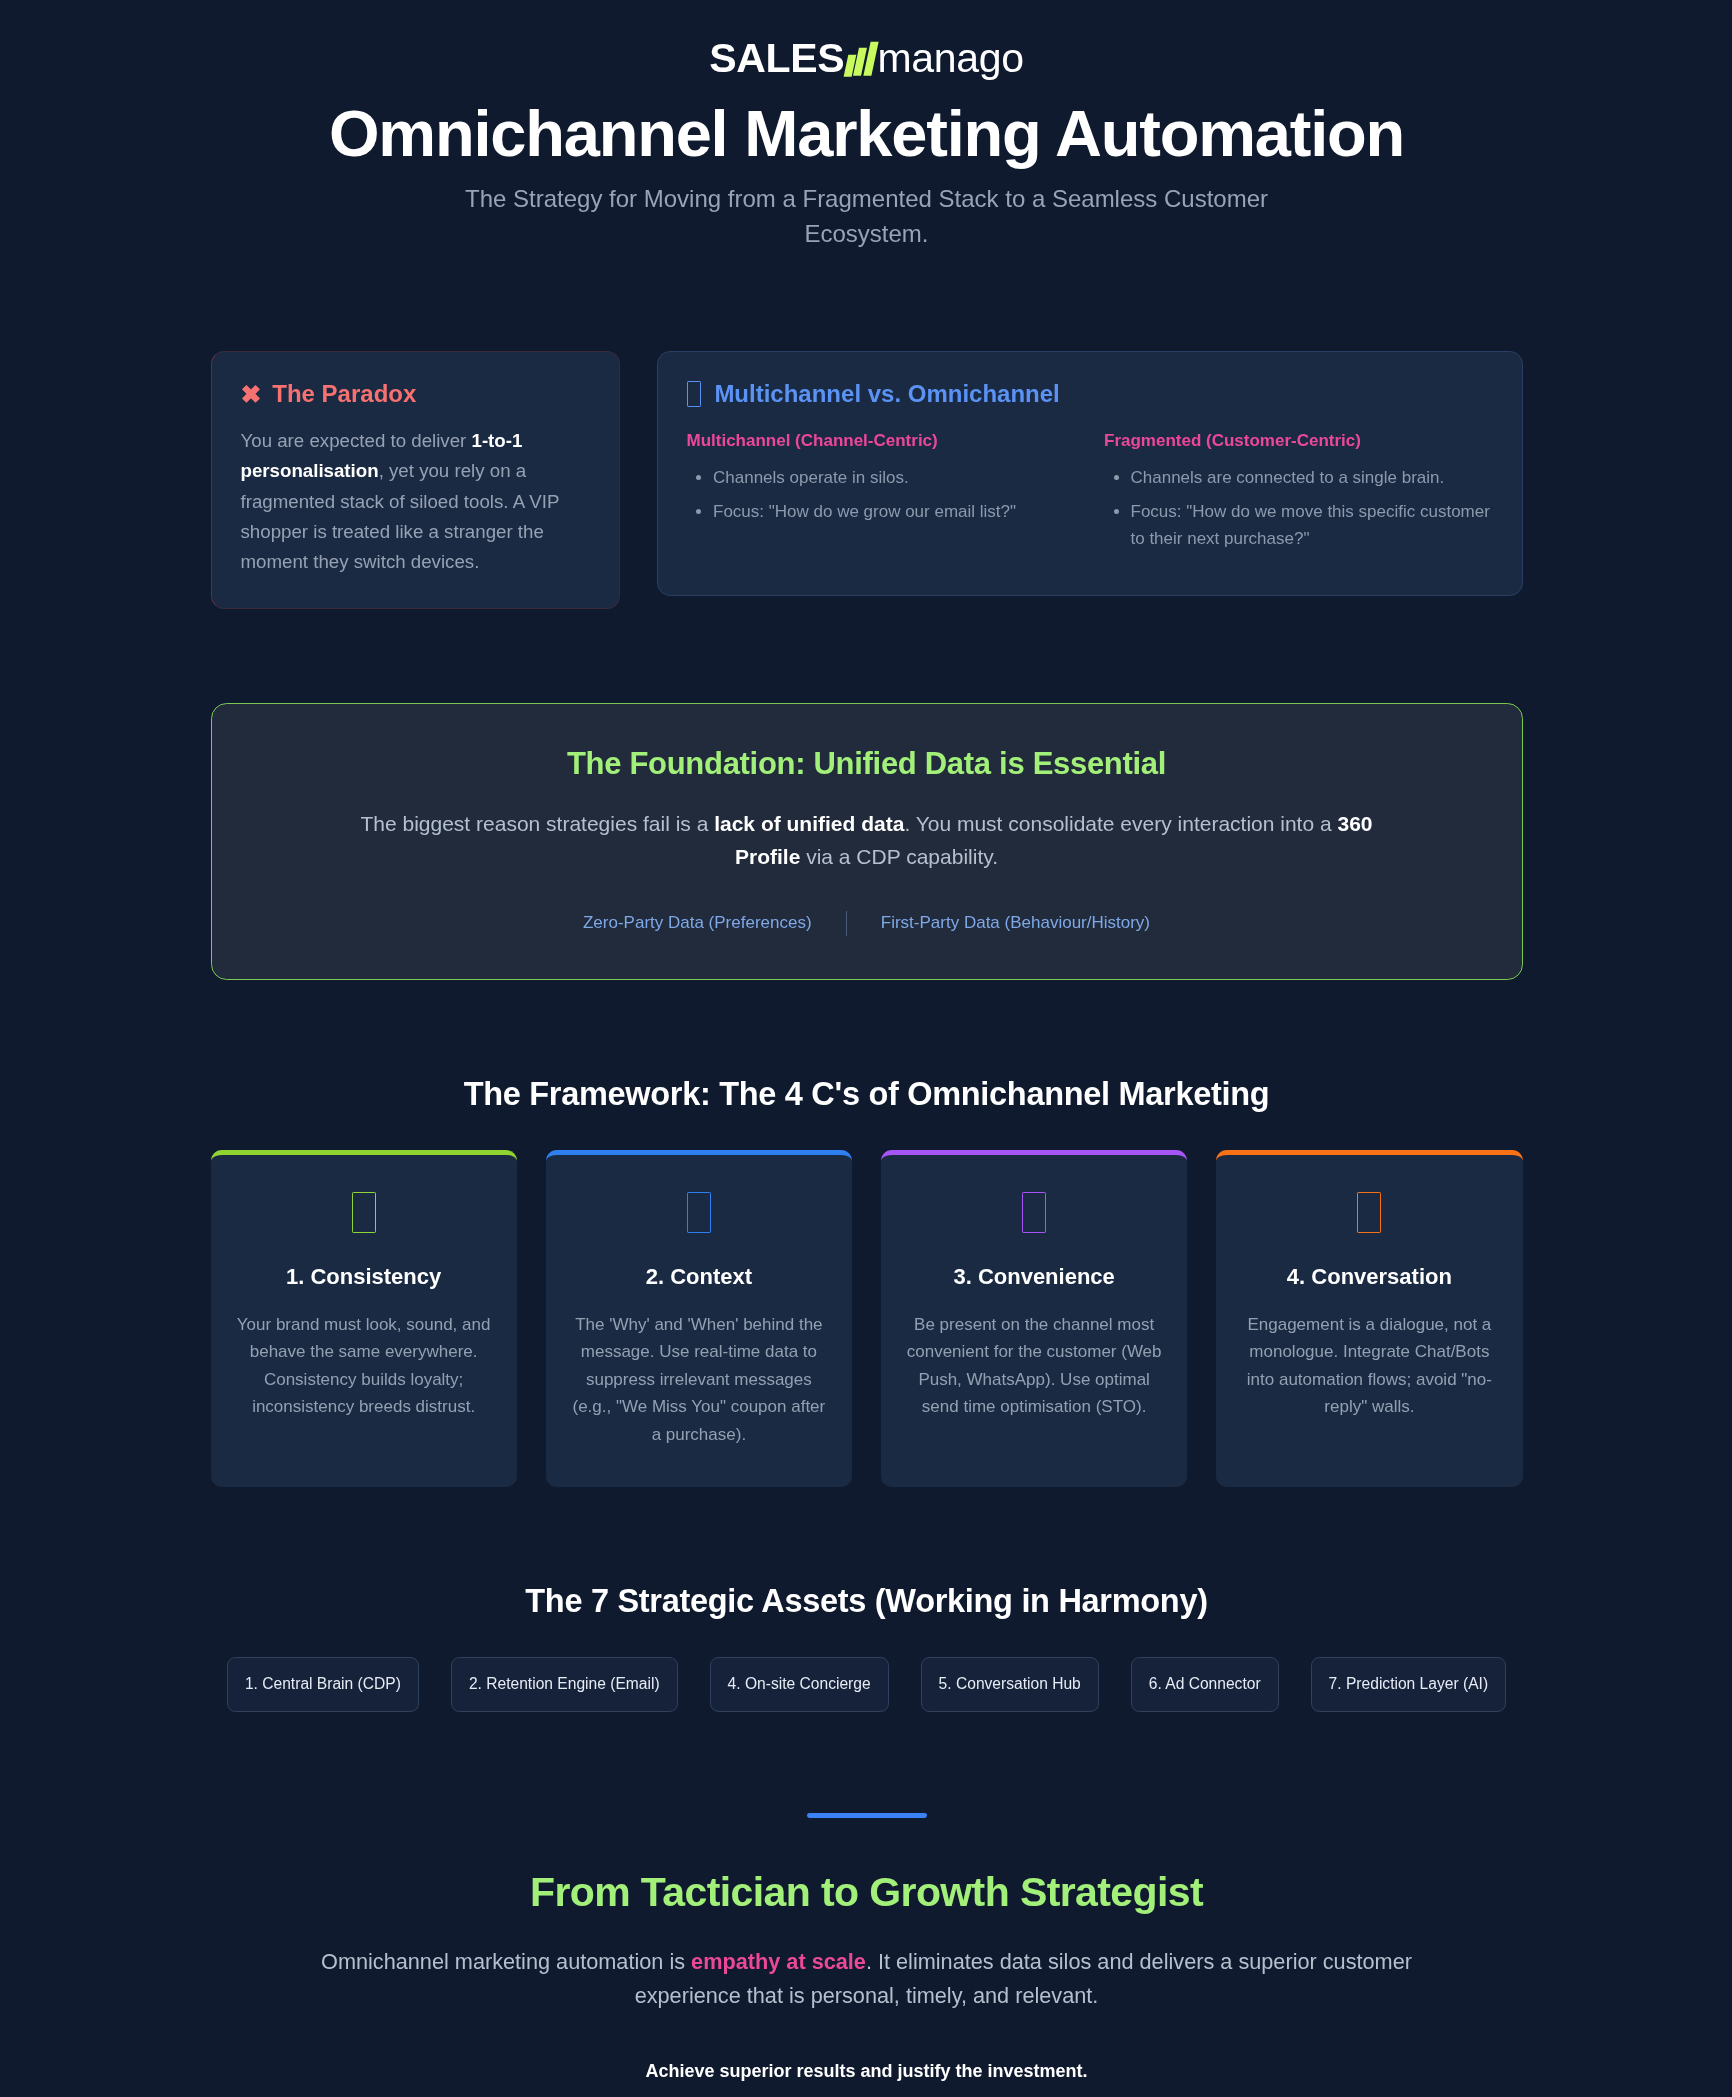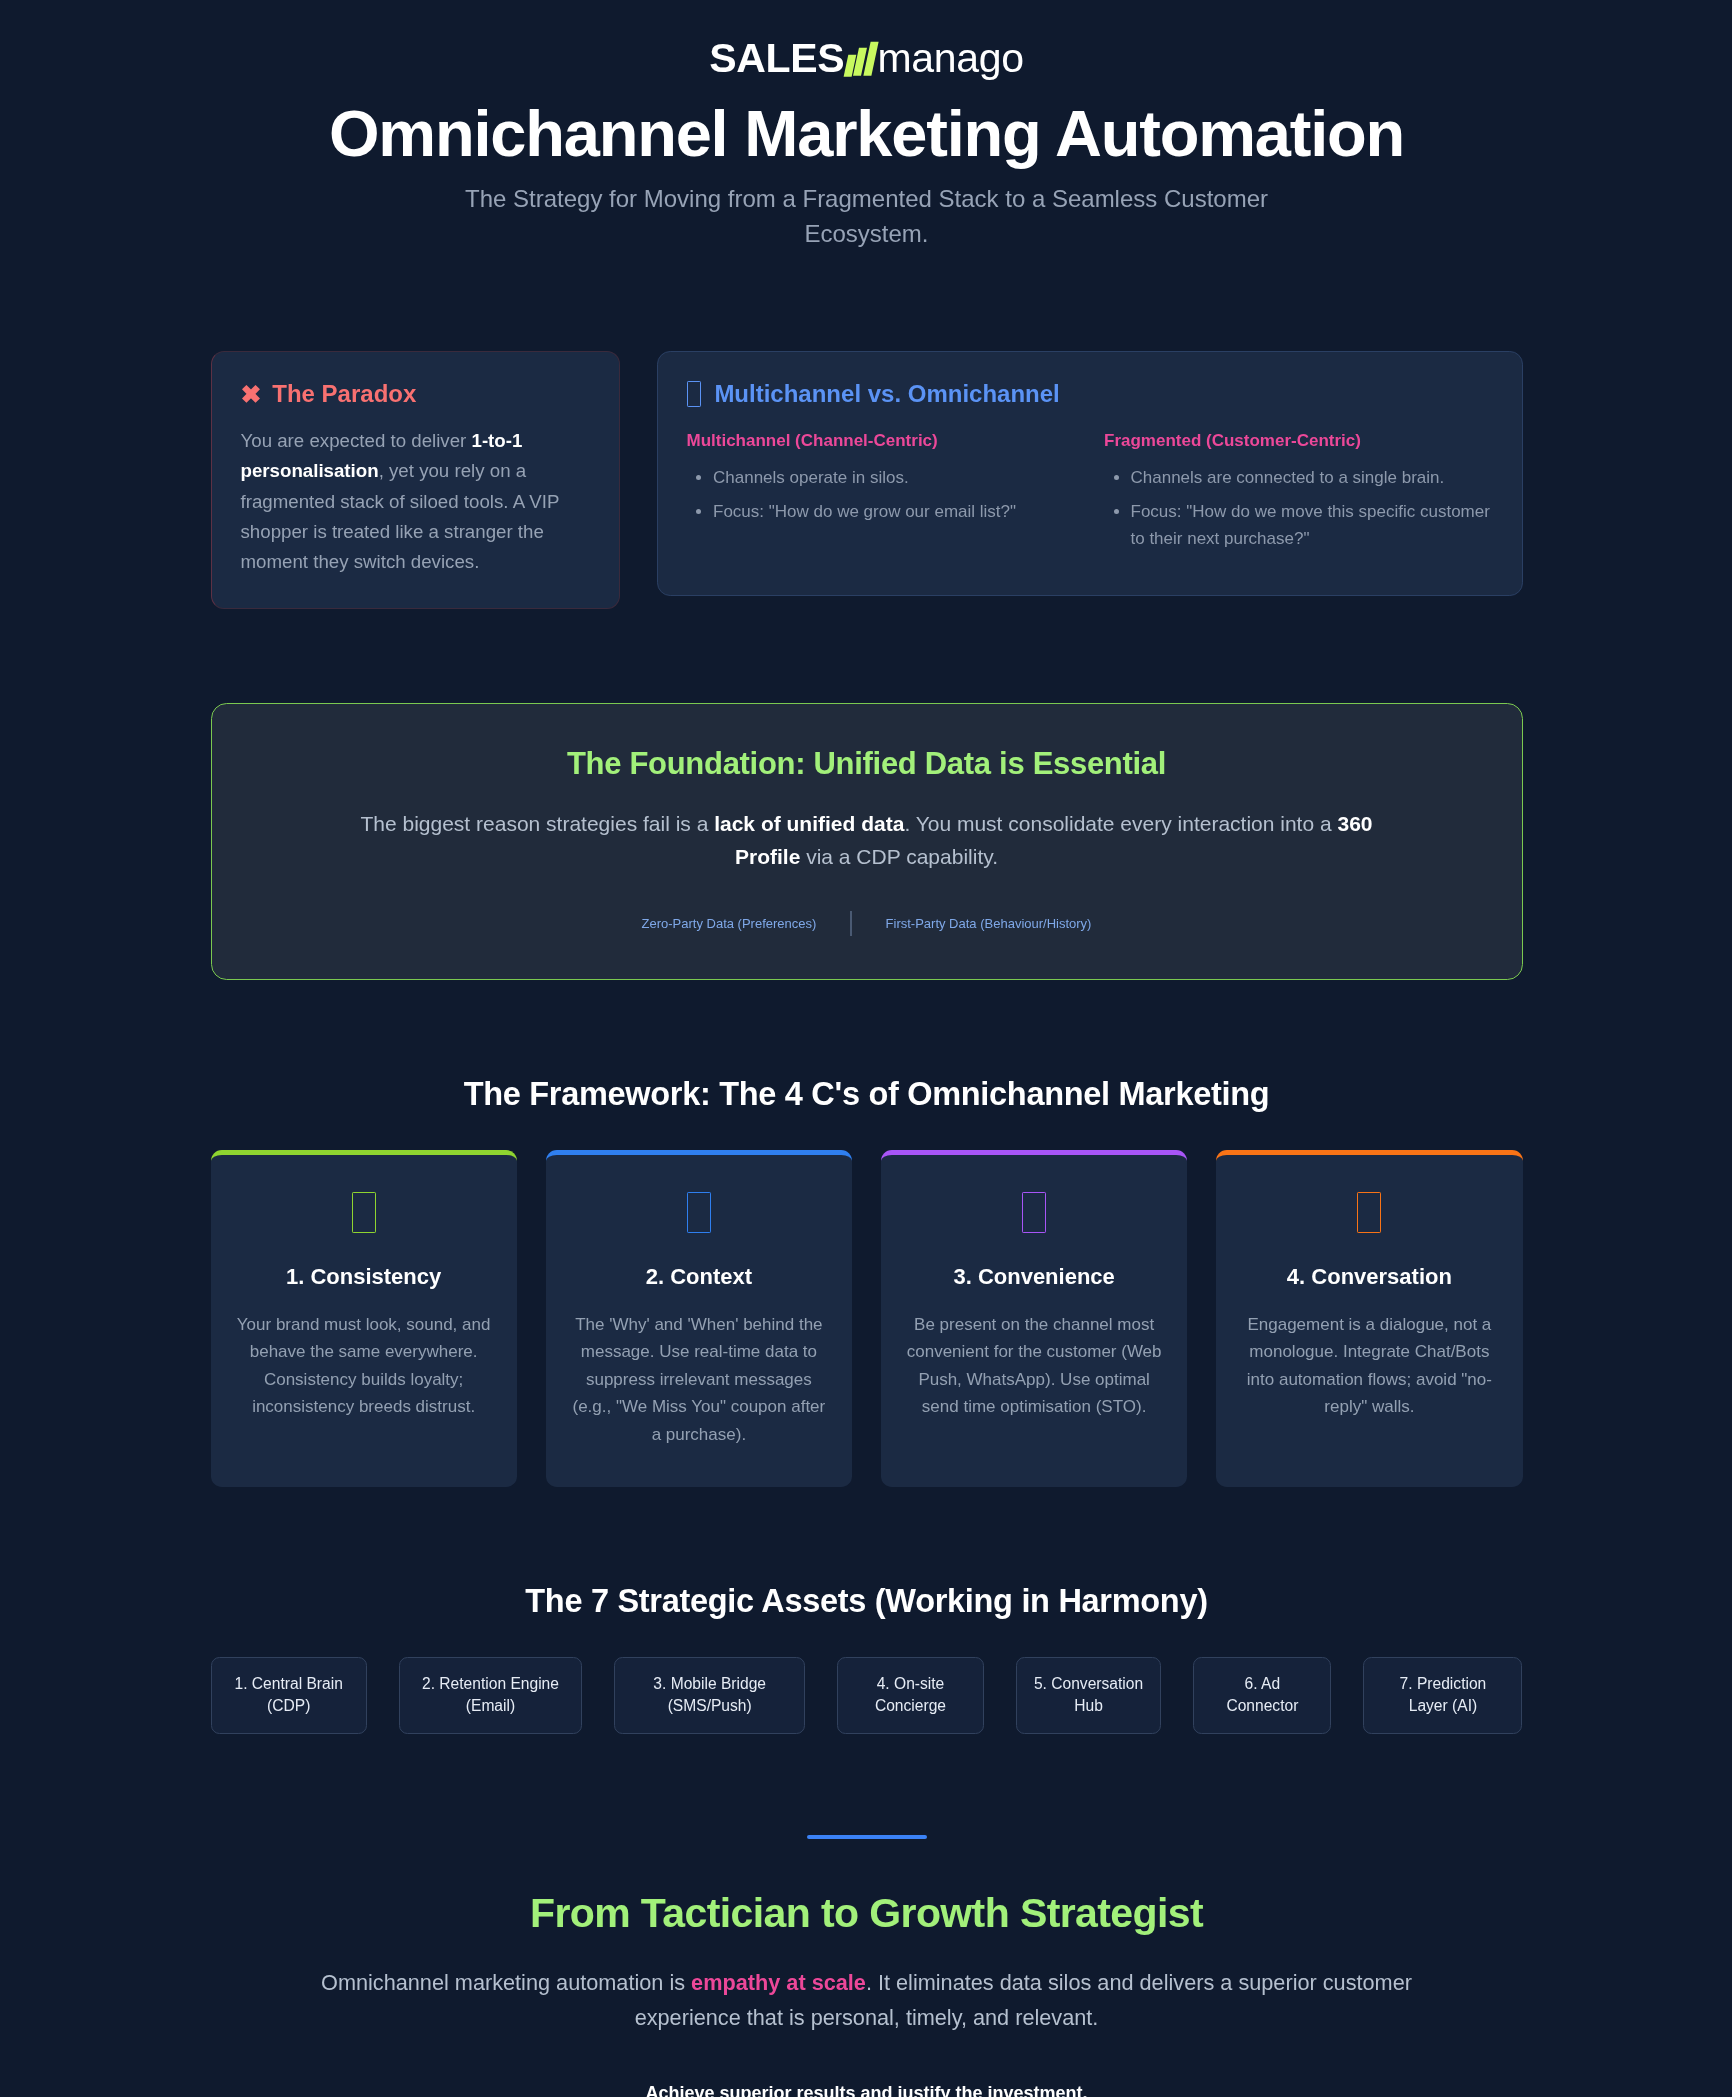--- a/index.html
+++ b/index.html
@@ -187,21 +187,21 @@
     margin: 0 auto;
   }
   .foundation-body b { color: #ffffff; font-weight: 700; }
   .foundation-tags {
     display: flex;
     align-items: center;
     justify-content: center;
     gap: 34px;
     margin-top: 37px;
     color: #7fa8e8;
-    font-size: 13px;
+    font-size: 17px;
   }
   .tag-sep {
     width: 1.2px;
     height: 25px;
     background: #4a5a73;
     display: inline-block;
   }
 
   
   .section-title {
@@ -383,21 +383,20 @@
       <span class="c-icon" style="color:#f97316"><span class="tofu"></span></span>
       <div class="c-name">4. Conversation</div>
       <div class="c-desc">Engagement is a dialogue, not a monologue. Integrate Chat/Bots into automation flows; avoid "no-reply" walls.</div>
     </div>
   </div>
 
   <h2 class="section-title">The 7 Strategic Assets (Working in Harmony)</h2>
   <div class="assets-row">
     <div class="asset-pill">1. Central Brain (CDP)</div>
     <div class="asset-pill">2. Retention Engine (Email)</div>
-    <div class="asset-pill">3. Mobile Bridge (SMS/Push)</div>
     <div class="asset-pill">4. On-site Concierge</div>
     <div class="asset-pill">5. Conversation Hub</div>
     <div class="asset-pill">6. Ad Connector</div>
     <div class="asset-pill">7. Prediction Layer (AI)</div>
   </div>
 
   <div class="divider"></div>
   <h2 class="closing-title">From Tactician to Growth Strategist</h2>
   <p class="closing-body"><span>Omnichannel marketing automation is </span><b>empathy at scale</b><span>. It eliminates data silos and delivers a superior customer experience that is personal, timely, and relevant.</span></p>
   <p class="closing-cta">Achieve superior results and justify the investment.</p>

